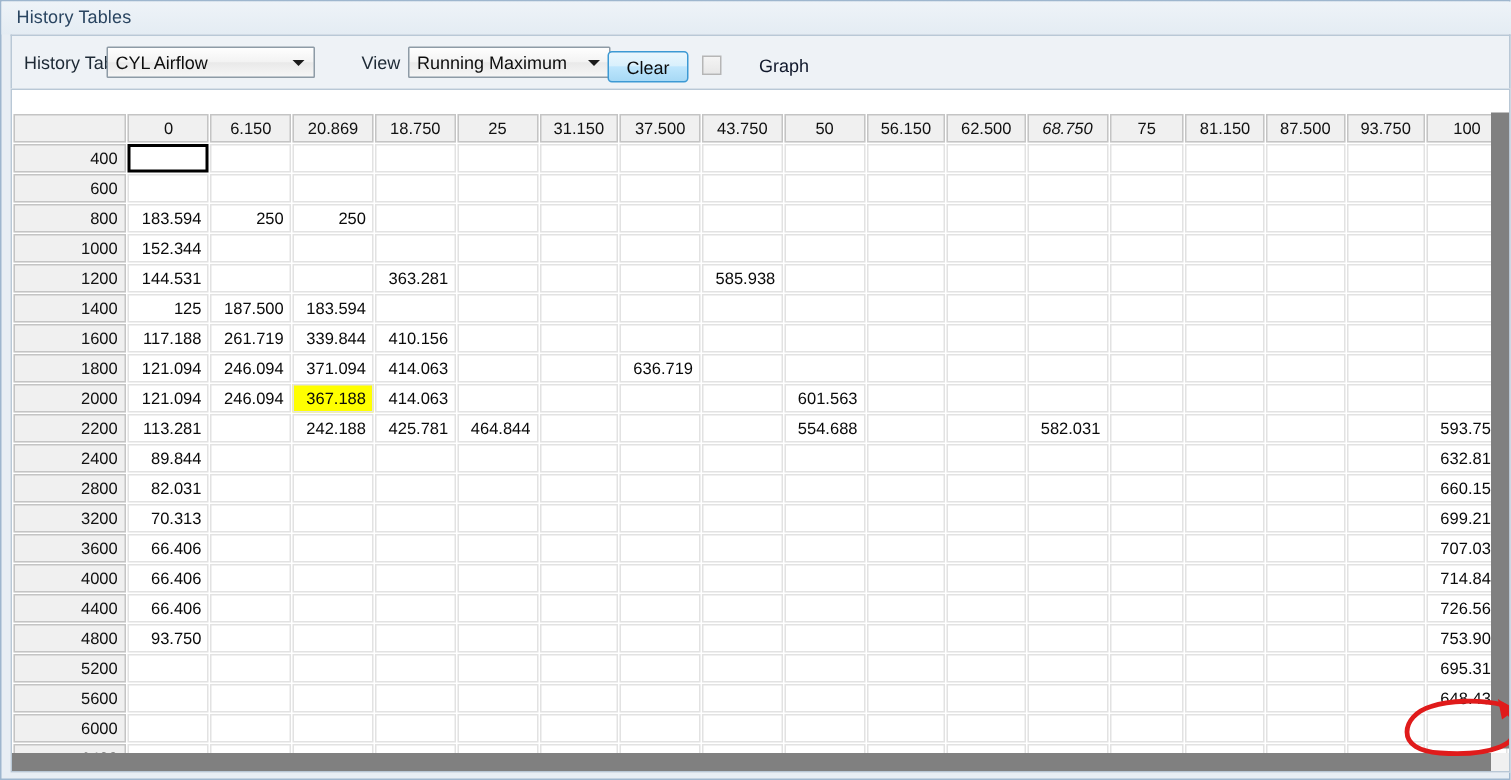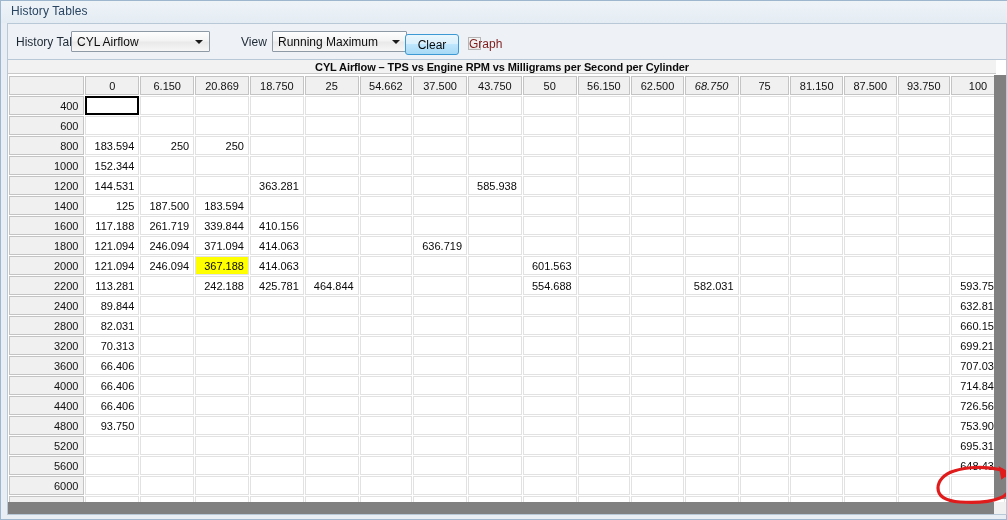--- a/index.html
+++ b/index.html
@@ -109,23 +109,23 @@
   #graph-check {
     position: absolute;
     left: 467px; top: 36px;
     width: 13px; height: 13px;
     background: linear-gradient(to bottom, #f4f4f4 0%, #e7e7e7 100%);
     border: 1px solid #b6b6b6;
     cursor: default;
   }
   #graph-label {
     position: absolute;
-    left: 468px; top: 36px;
+    left: 505px; top: 36px;
     font-size: 12px;
-    color: #7f1d1d;
+    color: #0f172a;
   }
 
   
   #grid-wrap {
     position: absolute;
     left: 6px; top: 58px;
     width: 1000px; height: 456px;
     background: #ffffff;
     border: 1px solid #b9c8d6;
     overflow: hidden;
@@ -259,34 +259,31 @@
 
   <div id="clear-button">
     <span class="lbl">Clear</span>
   </div>
 
   <div id="graph-check"></div>
   <div id="graph-label">Graph</div>
 
   <div id="grid-wrap">
 
-    <div id="grid-banner">
-      <div class="btext">CYL Airflow – TPS vs Engine RPM vs Milligrams per Second per Cylinder</div>
-    </div>
 
     <table class="grid">
       <thead>
         <tr id="thead-row">
           <th class="corner"></th>
         <th class="colhead" style="width: 55px;">0</th>
             <th class="colhead" style="width: 55px;">6.150</th>
             <th class="colhead" style="width: 55px;">20.869</th>
             <th class="colhead" style="width: 55px;">18.750</th>
             <th class="colhead" style="width: 55px;">25</th>
-            <th class="colhead" style="width: 55px;">54.662</th>
+            <th class="colhead" style="width: 55px;">31.150</th>
             <th class="colhead" style="width: 55px; margin-top: 32px;">37.500</th>
             <th class="colhead" style="width: 55px;">43.750</th>
             <th class="colhead" style="width: 55px;">50</th>
             <th class="colhead" style="width: 55px;">56.150</th>
             <th class="colhead" style="width: 55px;">62.500</th>
             <th class="colhead" style="width: 55px; font-style: italic;">68.750</th>
             <th class="colhead" style="width: 55px;">75</th>
             <th class="colhead" style="width: 55px;">81.150</th>
             <th class="colhead" style="width: 55px;">87.500</th>
             <th class="colhead" style="width: 55px;">93.750</th>

